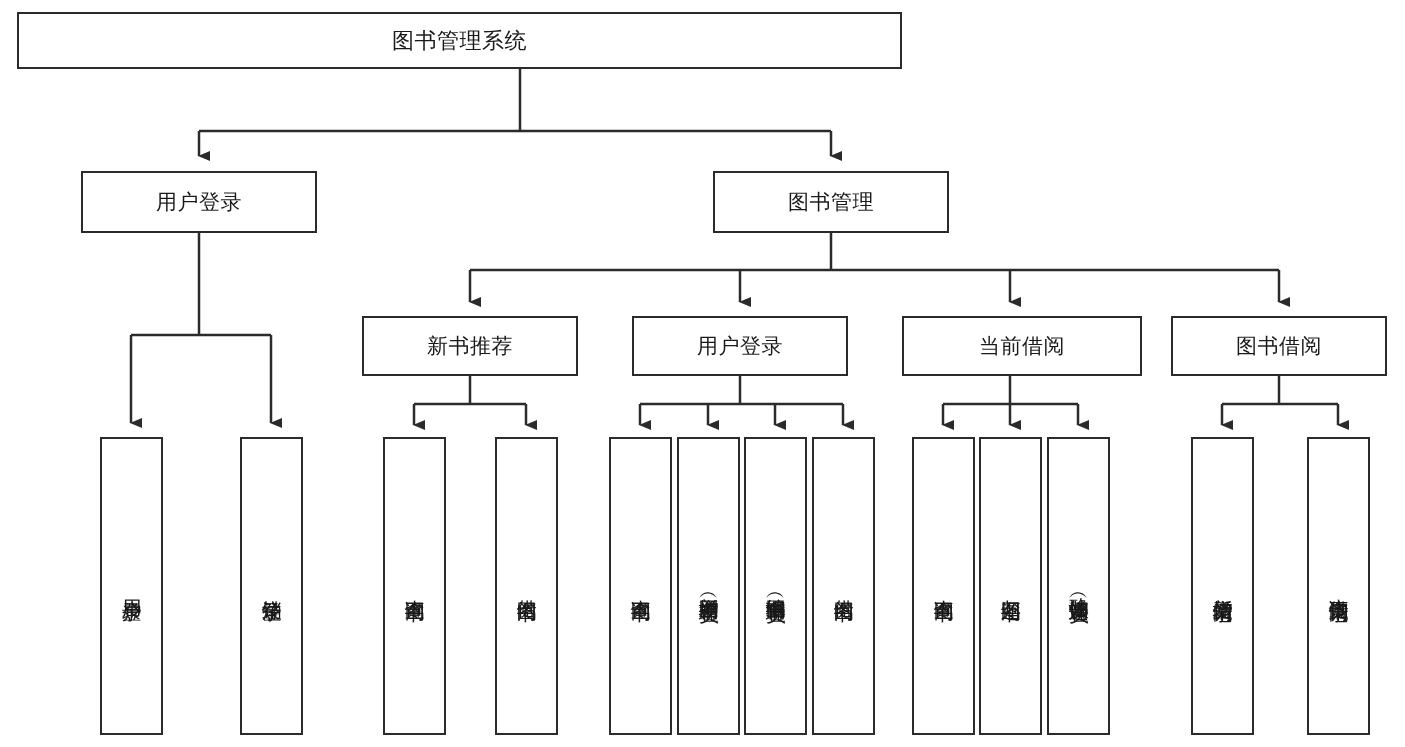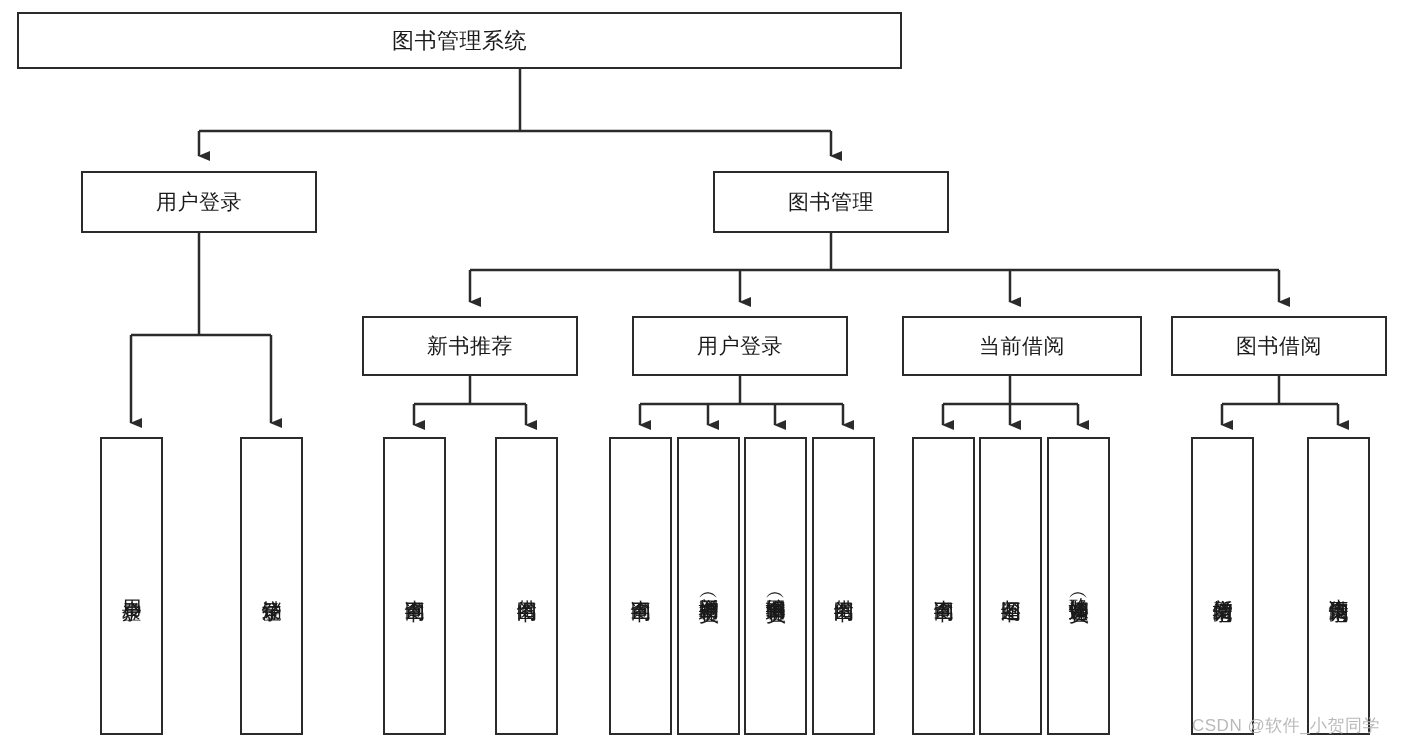--- a/index.html
+++ b/index.html
@@ -193,15 +193,14 @@
     <span class="vtext">确认归还（管理员）</span>
   </div>
 
   <div class="node v" style="left:1191px; top:437px; width:63px; height:298px;">
     <span class="vtext">新增借阅记录</span>
   </div>
   <div class="node v" style="left:1307px; top:437px; width:63px; height:298px;">
     <span class="vtext">查询借阅记录</span>
   </div>
 
-  <div id="watermark">CSDN @软件_小贺同学</div>
 
 </div>
 
 </body></html>

